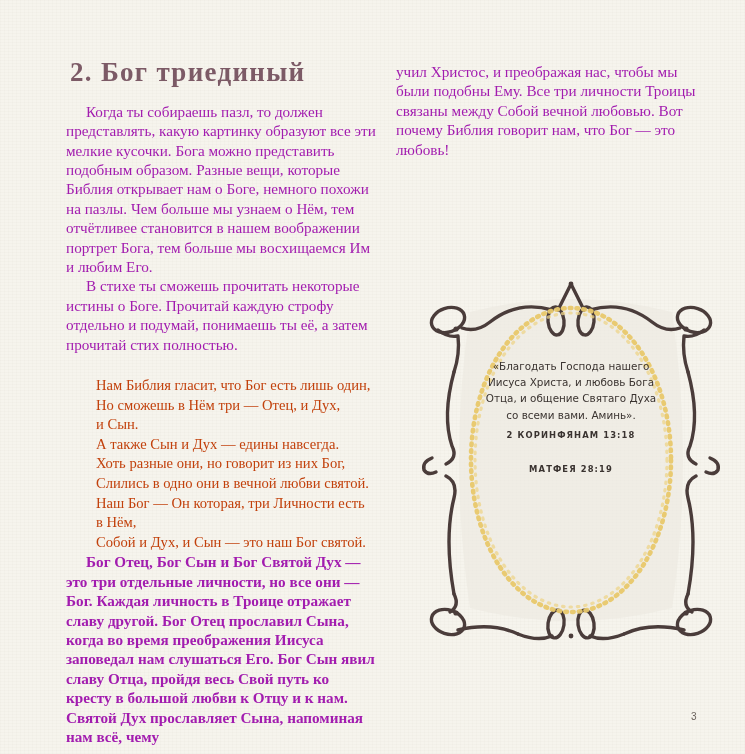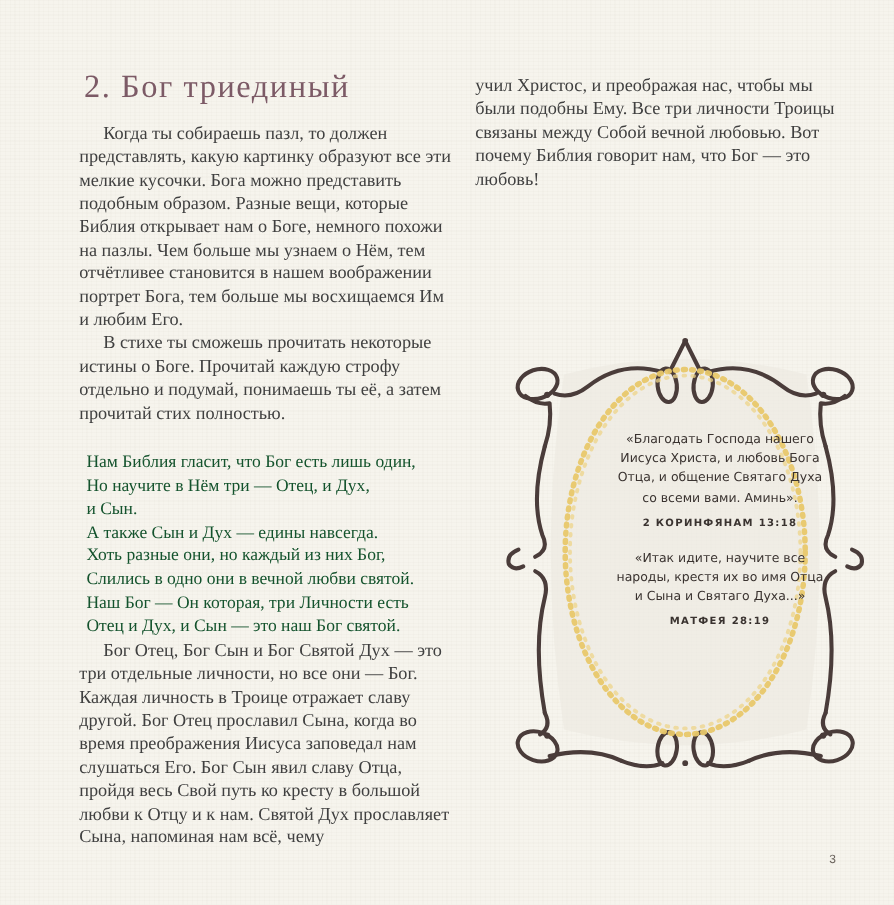--- a/index.html
+++ b/index.html
@@ -45,45 +45,46 @@
     width: 300px;
   }
 
   .chapter-title {
     font-family: "Liberation Serif", "DejaVu Serif", serif;
     font-size: 27px;
     line-height: 1.1;
     color: #7c5a66;
     letter-spacing: 1.3px;
     margin: 0 0 14px 4px;
-    font-weight: normal;
+    font-weight: bold;
   }
 
   p.body-par {
     margin: 0;
     font-size: 15.2px;
     line-height: 19.4px;
     text-indent: 20px;
     text-align: left;
-    color: #404040;
+    color: #a21caf;
   }
   p.body-par + p.body-par { margin-top: 0px; }
 
   .poem {
-    margin: 22px 0 0 6px;
+    margin: 22px 0 0 30px;
     font-size: 14.6px;
     line-height: 19.6px;
-    color: #14532d;
+    color: #c2410c;
   }
   .poem .stanza { margin: 0; }
   .poem .stanza + .stanza { margin-top: 0px; }
   .poem .pline { white-space: nowrap; }
 
   .post-poem {
     margin-top: 20px;
+    font-weight: bold;
   }
 
   .page-number {
     position: absolute;
     right: 48px;
     bottom: 32px;
     font-size: 10px;
     color: #6a625c;
     letter-spacing: 0.5px;
     font-family: "Liberation Sans", sans-serif;
@@ -104,21 +105,20 @@
     height: 100%;
   }
   .quote-block {
     position: absolute;
     left: 62px;
     top: 82px;
     width: 182px;
     text-align: center;
     font-family: "DejaVu Sans", "Liberation Sans", sans-serif;
     z-index: 3;
-    margin-left: 29px;
   }
   .quote-text {
     font-size: 10.4px;
     line-height: 16.2px;
     color: #3a3330;
   }
   .quote-ref {
     font-size: 8.4px;
     letter-spacing: 1.1px;
     font-weight: bold;
@@ -136,29 +136,30 @@
 
   <div class="col-left">
     <h1 class="chapter-title">2. Бог триединый</h1>
 
     <p class="body-par">Когда ты собираешь пазл, то должен представлять, какую картинку образуют все эти мелкие кусочки. Бога можно представить подобным образом. Разные вещи, которые Библия открывает нам о Боге, немного похожи на пазлы. Чем больше мы узнаем о Нём, тем отчётливее становится в нашем воображении портрет Бога, тем больше мы восхищаемся Им и любим Его.</p>
     <p class="body-par">В стихе ты сможешь прочитать некоторые истины о Боге. Прочитай каждую строфу отдельно и подумай, понимаешь ты её, а затем прочитай стих полностью.</p>
 
     <div class="poem">
       <div class="stanza">
         <div class="pline">Нам Библия гласит, что Бог есть лишь один,</div>
-        <div class="pline">Но научите в Нём три — Отец, и Дух,</div>
+        <div class="pline">Но сможешь в Нём три — Отец, и Дух,</div>
         <div class="pline">и Сын.</div>
       </div>
       <div class="stanza">
         <div class="pline">А также Сын и Дух — едины навсегда.</div>
-        <div class="pline">Хоть разные они, но каждый из них Бог,</div>
+        <div class="pline">Хоть разные они, но говорит из них Бог,</div>
         <div class="pline">Слились в одно они в вечной любви святой.</div>
         <div class="pline">Наш Бог — Он которая, три Личности есть</div>
-        <div class="pline">Отец и Дух, и Сын — это наш Бог святой.</div>
+        <div class="pline">в Нём,</div>
+        <div class="pline">Собой и Дух, и Сын — это наш Бог святой.</div>
       </div>
     </div>
 
     <p class="body-par post-poem">Бог Отец, Бог Сын и Бог Святой Дух — это три отдельные личности, но все они — Бог. Каждая личность в Троице отражает славу другой. Бог Отец прославил Сына, когда во время преображения Иисуса заповедал нам слушаться Его. Бог Сын явил славу Отца, пройдя весь Свой путь ко кресту в большой любви к Отцу и к нам. Святой Дух прославляет Сына, напоминая нам всё, чему</p>
   </div>
 
   <div class="col-right">
     <p class="body-par" style="text-indent:0">учил Христос, и преображая нас, чтобы мы были подобны Ему. Все три личности Троицы связаны между Собой вечной любовью. Вот почему Библия говорит нам, что Бог — это любовь!</p>
   </div>
 
@@ -214,19 +215,18 @@
       </g>
 
       <ellipse cx="153" cy="184" rx="100" ry="152" fill="none" stroke="#e8c86a" stroke-width="4.6" stroke-linecap="round" stroke-dasharray="1.6 5.2" opacity="0.95"></ellipse>
       <ellipse cx="153" cy="184" rx="96" ry="147" fill="none" stroke="#edd48a" stroke-width="3.2" stroke-linecap="round" stroke-dasharray="1.4 6" opacity="0.75"></ellipse>
     </svg>
 
     <div class="quote-block">
       <div class="quote-text">«Благодать Господа нашего Иисуса Христа, и любовь Бога Отца, и общение Святаго Духа со всеми вами. Аминь».</div>
       <div class="quote-ref">2 КОРИНФЯНАМ 13:18</div>
       <div class="quote-gap"></div>
-      <div class="quote-text">«Итак идите, научите все народы, крестя их во имя Отца и Сына и Святаго Духа...»</div>
       <div class="quote-ref">МАТФЕЯ 28:19</div>
     </div>
   </div>
 
   <div class="page-number">3</div>
 </div>
 
 </body></html>

